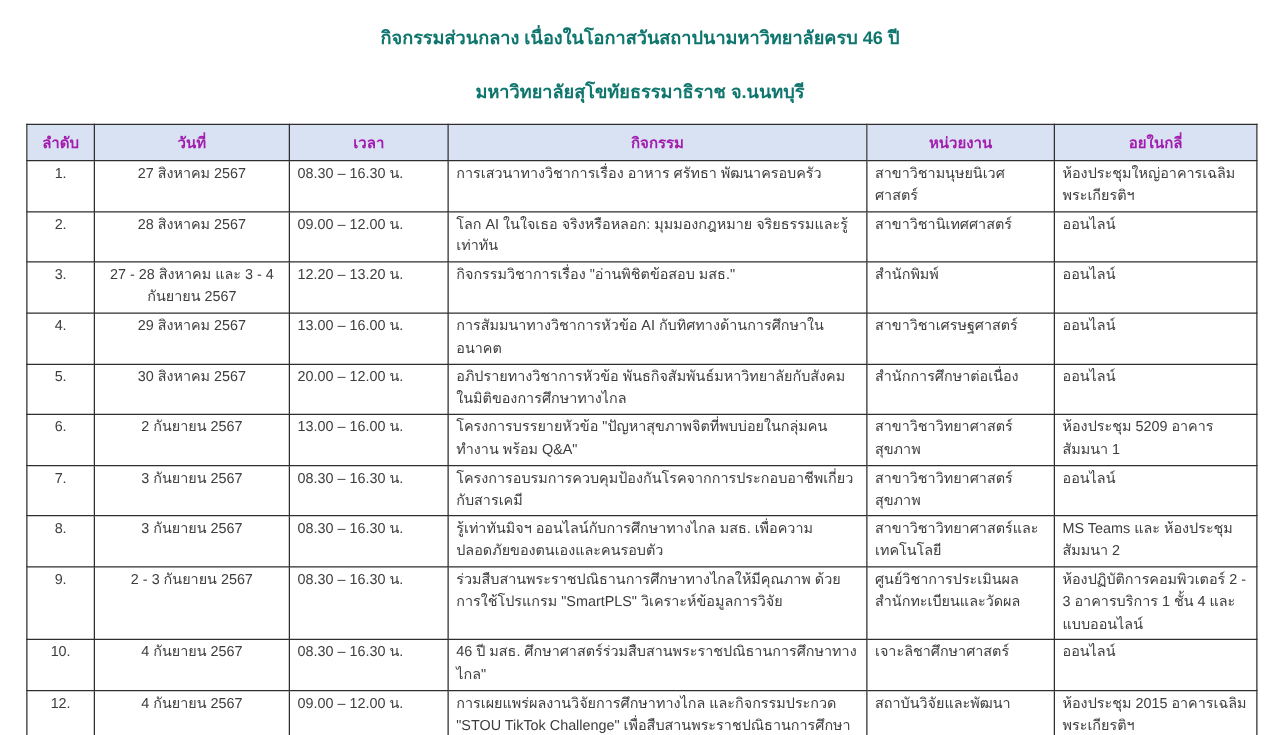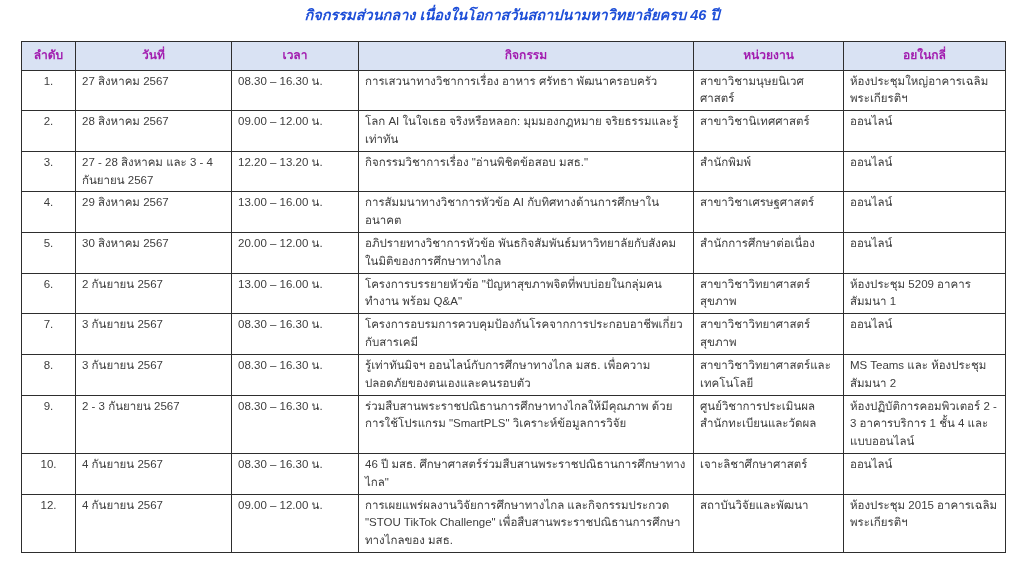--- a/index.html
+++ b/index.html
@@ -5,22 +5,22 @@
   html,body{margin:0;padding:0;background:#ffffff;}
   body{
     width:1024px;height:588px;overflow:hidden;
     font-family:"Liberation Sans","DejaVu Sans",sans-serif;
     color:#3d3d3d;
     -webkit-font-smoothing:antialiased;
   }
   .page{width:1024px;height:588px;position:relative;background:#fff;}
   .title-block{text-align:center;padding-top:6px;}
   .title-line{
-    font-weight:bold;color:#1d4ed8;font-size:14.5px;line-height:1.0;
-    margin:0 0 0 0;padding:2px 0 10px 0;font-style:italic;
+    font-weight:bold;color:#0f766e;font-size:14.5px;line-height:1.0;
+    margin:16px 0 0 0;padding:2px 0 10px 0;
   }
   table.schedule{
     border-collapse:collapse;table-layout:fixed;
     margin-left:21px;margin-top:8px;
     width:984px;
     border:1.6px solid #2e2e2e;
   }
   table.schedule th, table.schedule td{
     border:1px solid #2e2e2e;
     font-size:11.5px;
@@ -34,39 +34,40 @@
     background:#d9e2f3;
     color:#a21caf;
     font-weight:bold;
     font-size:12px;
     text-align:center;
     height:24px;
     vertical-align:middle;
     padding:2px 4px;
   }
   td.c-no{text-align:center;}
-  td.c-date{padding-left:9px;}
+  td.c-date{padding-left:9px;text-align:center;}
   td.c-time{padding-left:9px;white-space:nowrap;}
   td.c-activity{padding-left:8px;}
   td.c-unit{padding-left:8px;}
   td.c-location{padding-left:8px;}
   
   tbody tr{height:22px;}
   tbody tr:nth-child(3){height:40px;}
   tbody tr:nth-child(9){height:44px;}
   tbody tr:nth-child(14){height:38px;}
   tbody tr:nth-child(15){height:42px;}
   tbody tr:nth-child(17){height:40px;}
 </style>
 </head>
 <body>
 
 <div class="page">
   <div class="title-block">
     <div class="title-line">กิจกรรมส่วนกลาง เนื่องในโอกาสวันสถาปนามหาวิทยาลัยครบ 46 ปี</div>
+    <div class="title-line">มหาวิทยาลัยสุโขทัยธรรมาธิราช จ.นนทบุรี</div>
   </div>
 
   <table class="schedule">
     <colgroup>
       <col style="width:54px">
       <col style="width:156px">
       <col style="width:127px">
       <col style="width:335px">
       <col style="width:150px">
       <col style="width:162px">

